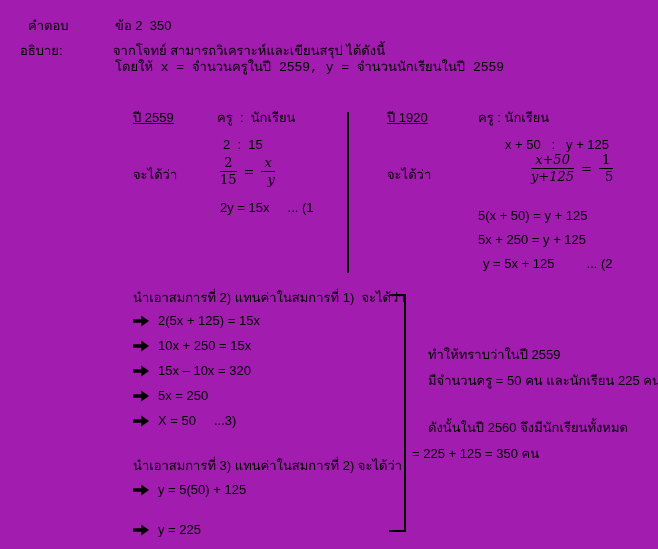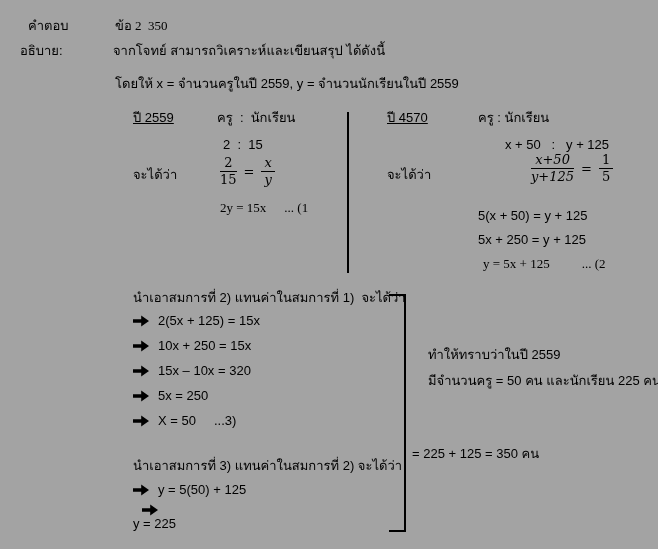--- a/index.html
+++ b/index.html
@@ -1,53 +1,53 @@
 <!DOCTYPE html>
 <html><head>
 <meta charset="utf-8">
 <style>
   html,body { margin:0; padding:0; background:#fff; }
   .page {
     position:relative; width:658px; height:549px; overflow:hidden;
-    background:#a3a3a3; color:#000;
+    background:#a21caf; color:#000;
     font-family:"Liberation Sans","DejaVu Sans",sans-serif;
     font-size:13px;
   }
   .t { position:absolute; white-space:pre; line-height:1.25; }
   .u { text-decoration:underline; }
   .vline { position:absolute; width:1.5px; background:#000; }
   .bracket {
     position:absolute;
     border-top:2px solid #000; border-right:2px solid #000; border-bottom:2px solid #000;
   }
   .frac-row {
     position:absolute; display:flex; align-items:center; gap:7px;
     font-family:"DejaVu Serif","Liberation Serif",serif; font-size:13px;
   }
   .frac { display:inline-block; text-align:center; line-height:1.1; }
   .frac .num { display:block; border-bottom:1px solid #000; padding:0 3px 1px 3px; }
-  .frac .den { display:block; padding-top:1px; }
+  .frac .den { display:block; padding-top:1px;text-align:right; }
   .it { font-style:italic; }
-  .eq-row { position:absolute; display:flex; align-items:baseline;font-family:Liberation Serif, serif; }
+  .eq-row { position:absolute; display:flex; align-items:baseline; }
   .tag { margin-left:18px; white-space:pre; }
   .tag-wide { margin-left:32px; white-space:pre; }
   .step { position:absolute; display:flex; align-items:center; }
   .arrow { margin-right:9px; flex:0 0 auto; display:flex; align-items:center; }
   .arrow svg { display:block; }
 </style>
 </head>
 <body>
 
 <div class="page">
 
   <div class="t" style="left:28px; top:18px;">คำตอบ</div>
-  <div class="t" style="left:115px; top:18px;font-family:Liberation Serif, serif;">ข้อ 2  350</div>
+  <div class="t" style="left:115px; top:18px;">ข้อ 2  350</div>
   <div class="t" style="left:20px; top:43px;">อธิบาย:</div>
   <div class="t" style="left:113px; top:43px;">จากโจทย์ สามารถวิเคราะห์และเขียนสรุป ได้ดังนี้</div>
-  <div class="t" style="left:115px; top:76px;">โดยให้ x = จำนวนครูในปี 2559, y = จำนวนนักเรียนในปี 2559</div>
+  <div class="t" style="left:115px; top:60px;font-family:Liberation Mono, monospace;">โดยให้ x = จำนวนครูในปี 2559, y = จำนวนนักเรียนในปี 2559</div>
 
   <div class="vline" style="left:347px; top:112px; height:161px;"></div>
 
   <div class="t u" style="left:133px; top:110px;">ปี 2559</div>
   <div class="t" style="left:217px; top:110px;">ครู  :  นักเรียน</div>
   <div class="t" style="left:223px; top:137px;">2  :  15</div>
   <div class="t" style="left:133px; top:167px;">จะได้ว่า</div>
 
   <div class="frac-row" style="left:220px; top:156px;">
     <span class="frac">
@@ -59,21 +59,21 @@
       <span class="num">x</span>
       <span class="den">y</span>
     </span>
   </div>
 
   <div class="eq-row" style="left:220px; top:200px;">
     <span>2y = 15x</span>
     <span class="tag">... (1</span>
   </div>
 
-  <div class="t u" style="left:387px; top:110px;">ปี 4570</div>
+  <div class="t u" style="left:387px; top:110px;">ปี 1920</div>
   <div class="t" style="left:478px; top:110px;">ครู : นักเรียน</div>
   <div class="t" style="left:505px; top:137px;">x + 50   :   y + 125</div>
   <div class="t" style="left:387px; top:167px;">จะได้ว่า</div>
 
   <div class="frac-row" style="left:483px; top:153px;margin-left:48px;">
     <span class="frac it">
       <span class="num">x+50</span>
       <span class="den">y+125</span>
     </span>
     <span>=</span>
@@ -138,28 +138,29 @@
   <div class="t" style="left:133px; top:458px;">นำเอาสมการที่ 3) แทนค่าในสมการที่ 2) จะได้ว่า</div>
 
   <div class="step" style="left:133px; top:482px;">
     <span class="arrow">
         <svg width="16" height="12" viewBox="0 0 16 12">
           <path d="M0 4.2 H8.2 V0.6 L16 6 L8.2 11.4 V7.8 H0 Z" fill="#000"></path>
         </svg>
       </span>
     <span>y = 5(50) + 125</span>
   </div>
-  <div class="step" style="left:133px; top:504px;flex-direction:column;">
+  <div class="step" style="left:133px; top:522px;">
     <span class="arrow">
         <svg width="16" height="12" viewBox="0 0 16 12">
           <path d="M0 4.2 H8.2 V0.6 L16 6 L8.2 11.4 V7.8 H0 Z" fill="#000"></path>
         </svg>
       </span>
     <span>y = 225</span>
   </div>
 
   <div class="bracket" style="left:389px; top:294px; width:15px; height:234px;"></div>
 
   <div class="t" style="left:428px; top:347px;">ทำให้ทราบว่าในปี 2559</div>
   <div class="t" style="left:428px; top:373px;">มีจำนวนครู = 50 คน และนักเรียน 225 คน</div>
+  <div class="t" style="left:428px; top:420px;">ดังนั้นในปี 2560 จึงมีนักเรียนทั้งหมด</div>
   <div class="t" style="left:412px; top:446px;">= 225 + 125 = 350 คน</div>
 
 </div>
 
 </body></html>

